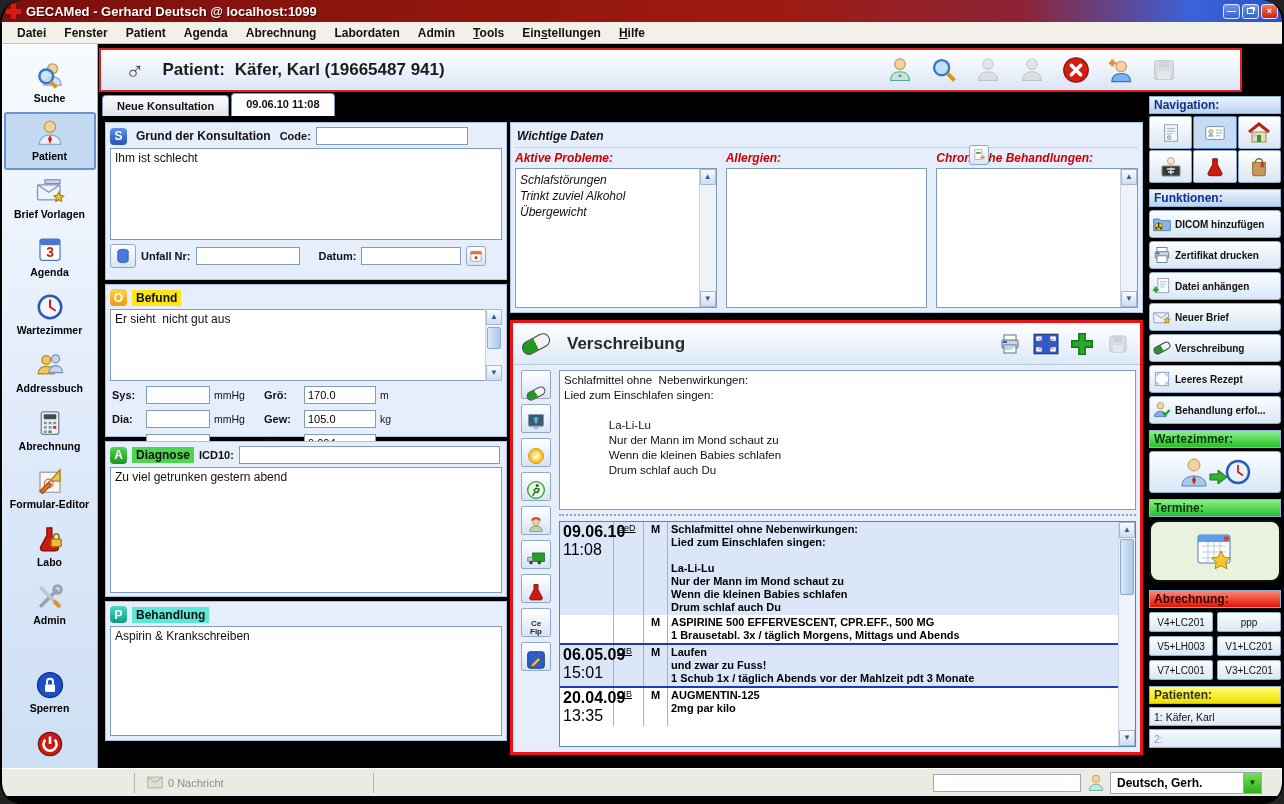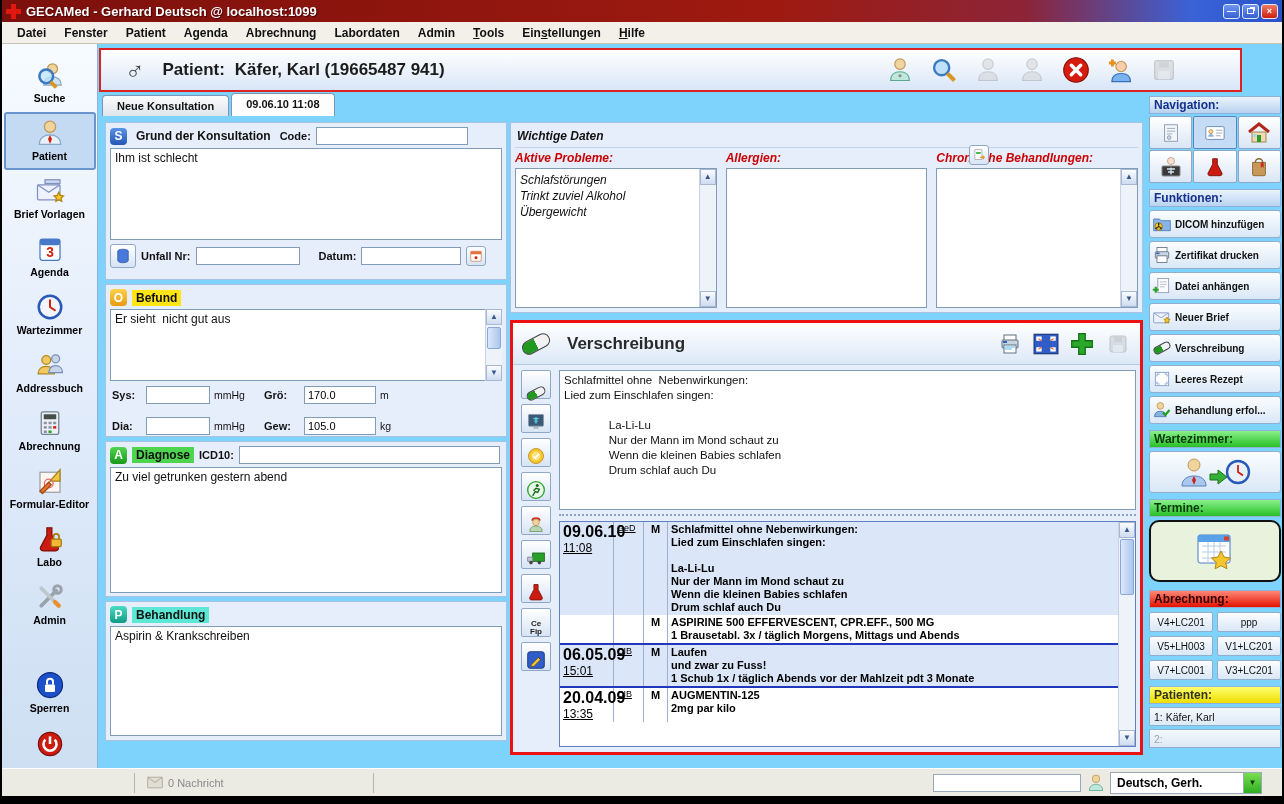--- a/index.html
+++ b/index.html
@@ -1,19 +1,19 @@
 <!DOCTYPE html>
 <html><head>
 <meta charset="utf-8">
 <style>
   * { margin:0; padding:0; box-sizing:border-box; }
   html,body { background:#222; }
   body { font-family:"Liberation Sans", sans-serif; }
-  #root { position:relative; width:1284px; height:804px; background:#7dd3fc; overflow:hidden;
-          border-left:2px solid #000; border-right:2px solid #000; }
+  #root { position:relative; width:1284px; height:804px; background:#000000; overflow:hidden;
+          border-left:2px solid #000; border-right:2px solid #000;border-radius:22px; }
 
   
   .titlebar { position:absolute; left:0; top:0; width:100%; height:22px;
     background:linear-gradient(90deg,#7c100c 0%,#9e1a10 60%,#8c2438 80%,#3a63d8 93%,#2a52c8 100%);
     display:flex; align-items:center; padding:0 4px; }
   .app-logo { width:15px; height:15px; position:relative; margin-right:5px; }
   .app-logo::before { content:""; position:absolute; left:5px; top:0; width:5px; height:15px; background:#e01810; }
   .app-logo::after { content:""; position:absolute; left:0; top:5px; width:15px; height:5px; background:#e01810; }
   .title-text { color:#fff; font-weight:bold; font-size:13px; text-shadow:1px 1px 1px #400; }
   .win-controls { margin-left:auto; display:flex; gap:2px; }
@@ -91,21 +91,21 @@
 
   
   .panel-grund  { left:103px; top:122px; width:402px; height:158px; }
   .grund-text { height:92px; }
   .code-inp { width:152px; }
   .unfall-inp { width:104px; } .datum-inp { width:100px; }
 
   .panel-befund { left:103px; top:284px; width:402px; height:153px; }
   .bef-wrap { display:flex; height:72px; }
   .bef-text { flex:1; border-right:none; }
-  .vitals { display:grid; grid-template-columns:30px 64px 46px 36px 72px auto; gap:13px 4px; align-items:center; margin-top:5px; padding-left:2px; }
+  .vitals { display:grid; grid-template-columns:30px 64px 46px 36px 72px auto; gap:6px 4px; align-items:center; margin-top:5px; padding-left:2px; }
   .vit-unit { font-size:10.5px; font-weight:normal; color:#111; }
   .vit-inp { width:100%; }
 
   .panel-diagnose { left:103px; top:441px; width:402px; height:156px; }
   .diag-text { height:126px; }
   .icd-inp { flex:1; margin-right:2px; }
 
   .panel-behandlung { left:103px; top:601px; width:402px; height:140px; }
   .beh-text { height:110px; }
 
@@ -136,21 +136,21 @@
     padding:2px 4px; white-space:pre-wrap; line-height:15px; overflow:hidden; }
   .vsplit { height:7px; border-top:2px dotted #8aa0c8; margin-top:4px; }
   .vtable { flex:1; border:1px solid #6080c0; background:#fff; display:flex; overflow:hidden; }
   .vrows { flex:1; overflow:hidden; }
   .hrow { display:flex; background:#fff; }
   .hrow-blue { background:#dbe6f8; }
   .hrow-sep { border-top:2px solid #2238bc; }
   .hcol { padding:1px 3px; }
   .hcol-date { width:54px; flex:0 0 54px; border-right:1px solid #9fb0d2; }
   .hdate { font-size:16px; font-weight:bold; }
-  .htime { font-size:12px;text-decoration:underline; }
+  .htime { font-size:16px; }
   .hcol-doc { width:30px; flex:0 0 30px; border-right:1px solid #9fb0d2; font-size:9px;text-decoration:underline; }
   .hcol-type { width:24px; flex:0 0 24px; border-right:1px solid #9fb0d2; font-size:11px; font-weight:bold; text-align:center; }
   .hcol-text { flex:1; font-size:11px; font-weight:bold; white-space:pre-wrap; line-height:13px; }
 
   
   .rightbar { position:absolute; left:1147px; top:96px; width:132px; height:672px;
     display:flex; flex-direction:column; }
   .rp-header { height:18px; font-size:12px; font-weight:bold; color:#15308c; padding:1px 4px;
     background:linear-gradient(#eaf3fd,#b9d3ef); border:1px solid #8fb0d8; }
   .rp-header.green { background:linear-gradient(#8af08a,#28c028); color:#083808; }

